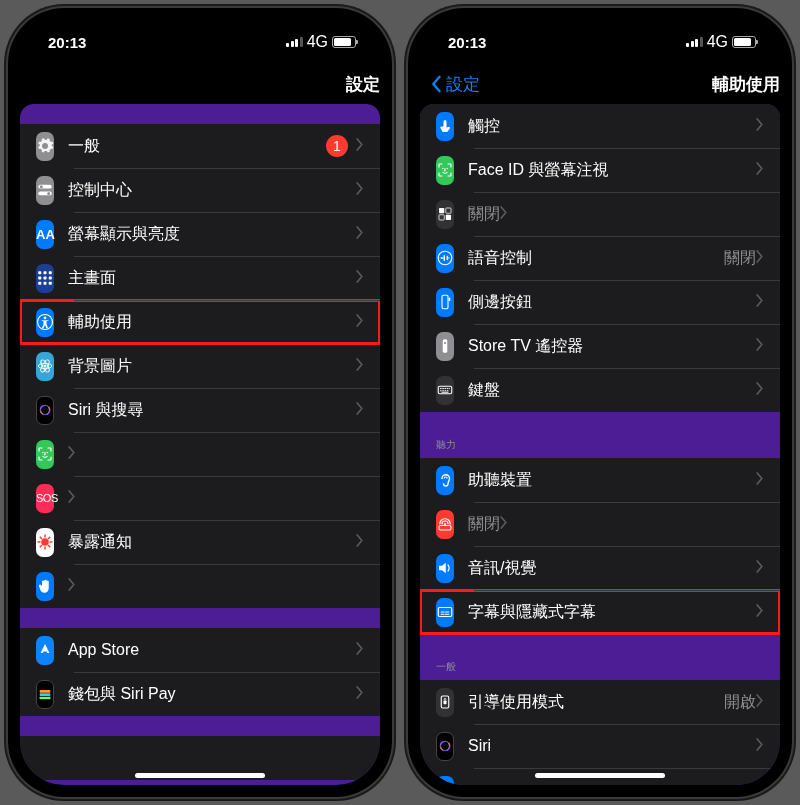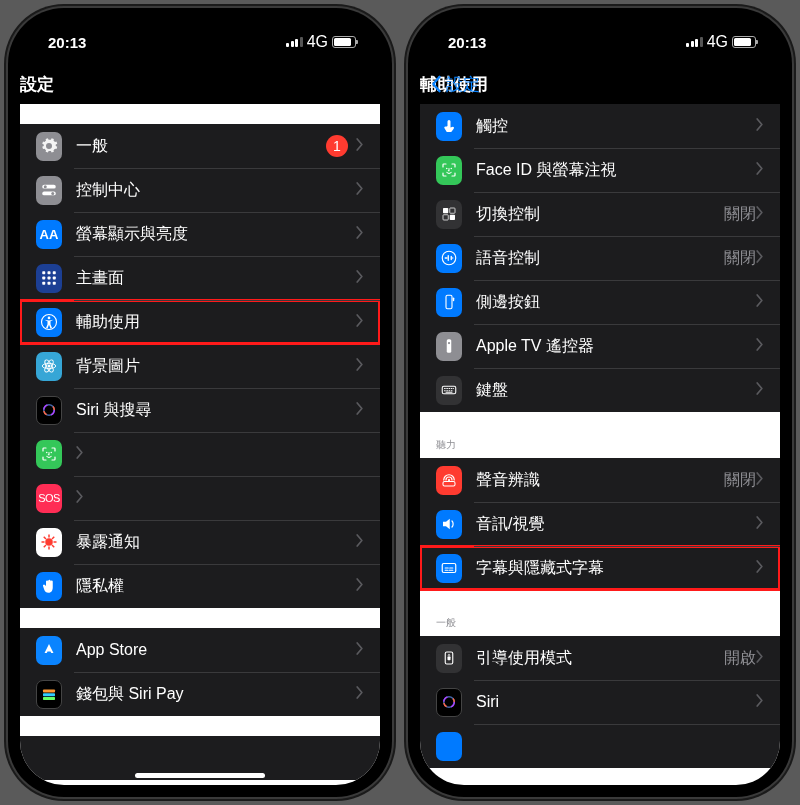--- a/index.html
+++ b/index.html
@@ -22,41 +22,41 @@
     padding:0 24px 0 28px; color:#fff; font-size:15px; font-weight:600;
   }
   .status-right { display:flex; align-items:center; gap:4px; font-size:16px; font-weight:500;}
   .signal { display:inline-flex; align-items:flex-end; gap:1.5px; }
   .signal i { width:3px; background:#fff; border-radius:1px; }
   .signal i:nth-child(1){height:4px}.signal i:nth-child(2){height:6px}.signal i:nth-child(3){height:8px}.signal i:nth-child(4){height:10px;background:#555}
   .batt { width:24px; height:12px; border:1px solid #aaa; border-radius:3px; position:relative; }
   .batt::after{content:"";position:absolute;right:-3px;top:3px;width:2px;height:4px;background:#aaa;border-radius:0 1px 1px 0;}
   .batt i{position:absolute;inset:1px;width:75%;background:#fff;border-radius:1.5px;}
   .nav-bar {
-    height:40px; display:flex; align-items:center; justify-content:flex-start; position:relative;
+    height:40px; display:flex; align-items:center; justify-content:flex-end; position:relative;
     color:#fff; font-size:17px; font-weight:600;
   }
   .nav-back { position:absolute; left:10px; display:flex; align-items:center; gap:4px; color:#0a84ff; font-size:17px; font-weight:400;}
   .nav-back svg { width:12px; height:18px; }
-  .content { flex:1; overflow:hidden; background:#ffffff; }
+  .content { flex:1; overflow:hidden; background:#4c1d95;border-radius:14px; }
   .group { margin-top:20px; }
   .group.tight{margin-top:0;}
   .group-header {
     color:#8e8e93; font-size:10px; padding:6px 16px 6px 16px; text-transform:none;
   }
   .row {
     display:flex; align-items:center; height:44px; padding:0 16px 0 16px;
     background:#1c1c1e; position:relative;
   }
   .row + .row::before {
     content:""; position:absolute; left:54px; right:0; top:0; height:0.5px; background:#3a3a3c;
   }
   .row .icon {
-    width:26px; height:29px; border-radius:7px; margin-right:14px; flex-shrink:0;
-    display:flex; align-items:center; justify-content:center; color:#fff; font-size:15px;
+    width:18px; height:29px; border-radius:7px; margin-right:14px; flex-shrink:0;
+    display:flex; align-items:center; color:#fff; font-size:15px;
   }
   .row .label { flex:1; color:#fff; font-size:16px; }
   .row .detail { color:#8e8e93; font-size:16px; }
   .row .chev { color:#5a5a5e; }
   .row .chev svg{width:8px;height:13px;}
   .badge {
     min-width:22px; height:22px; border-radius:11px; background:#ff3b30; color:#fff;
     display:flex; align-items:center; justify-content:center; font-size:14px; margin-right:8px;
   }
   .highlight { outline:3px solid #ff1a1a; outline-offset:-2px; position:relative; z-index:2;}
@@ -230,21 +230,20 @@
             <span class="chev"><svg viewBox="0 0 8 14">
                 <path d="M1 1l5 6-5 6" stroke="currentColor" stroke-width="1.8" fill="none" stroke-linecap="round" stroke-linejoin="round"></path>
               </svg></span>
           </div>
           <div class="row">
             <span class="icon bg-blue">
               <svg viewBox="0 0 24 24">
                 <path d="M8 12V6a1.5 1.5 0 013 0v5V5a1.5 1.5 0 013 0v6V6a1.5 1.5 0 013 0v8c0 4-2 7-5.5 7S6 19 5 15l-1-3a1.5 1.5 0 012.5-1.5z" fill="#fff"></path>
               </svg>
             </span>
-            <span class="label">隱私權</span>
             <span class="chev"><svg viewBox="0 0 8 14">
                 <path d="M1 1l5 6-5 6" stroke="currentColor" stroke-width="1.8" fill="none" stroke-linecap="round" stroke-linejoin="round"></path>
               </svg></span>
           </div>
         </div>
         <div class="group">
           <div class="row">
             <span class="icon bg-blue2">
               <svg viewBox="0 0 24 24">
                 <path d="M12 4l-6 12h3l1-2h4l1 2h3zM11 11h2l-1-2z" fill="#fff"></path>
@@ -334,21 +333,20 @@
           </div>
           <div class="row">
             <span class="icon bg-dg">
               <svg viewBox="0 0 24 24">
                 <rect x="4" y="4" width="7" height="7" rx="1" fill="#fff"></rect>
                 <rect x="13" y="4" width="7" height="7" rx="1" fill="none" stroke="#fff"></rect>
                 <rect x="4" y="13" width="7" height="7" rx="1" fill="none" stroke="#fff"></rect>
                 <rect x="13" y="13" width="7" height="7" rx="1" fill="#fff"></rect>
               </svg>
             </span>
-            <span class="label">切換控制</span>
             <span class="detail">關閉</span>
             <span class="chev"><svg viewBox="0 0 8 14">
                 <path d="M1 1l5 6-5 6" stroke="currentColor" stroke-width="1.8" fill="none" stroke-linecap="round" stroke-linejoin="round"></path>
               </svg></span>
           </div>
           <div class="row">
             <span class="icon bg-blue">
               <svg viewBox="0 0 24 24">
                 <circle cx="12" cy="12" r="9" fill="none" stroke="#fff" stroke-width="1.5"></circle>
                 <path d="M7 12h2M11 9v6M15 10v4M17 12h0" stroke="#fff" stroke-width="1.8" stroke-linecap="round"></path>
@@ -372,49 +370,60 @@
                 <path d="M1 1l5 6-5 6" stroke="currentColor" stroke-width="1.8" fill="none" stroke-linecap="round" stroke-linejoin="round"></path>
               </svg></span>
           </div>
           <div class="row">
             <span class="icon bg-gray">
               <svg viewBox="0 0 24 24">
                 <rect x="9" y="3" width="6" height="18" rx="2" fill="#fff"></rect>
                 <circle cx="12" cy="8" r="1.5" fill="#8e8e93"></circle>
               </svg>
             </span>
-            <span class="label">Apple TV 遙控器</span>
+            <span class="label">Store TV 遙控器</span>
             <span class="chev"><svg viewBox="0 0 8 14">
                 <path d="M1 1l5 6-5 6" stroke="currentColor" stroke-width="1.8" fill="none" stroke-linecap="round" stroke-linejoin="round"></path>
               </svg></span>
           </div>
           <div class="row">
             <span class="icon bg-dg">
               <svg viewBox="0 0 24 24">
                 <rect x="3" y="7" width="18" height="10" rx="2" fill="none" stroke="#fff" stroke-width="1.4"></rect>
                 <path d="M6 10h1M9 10h1M12 10h1M15 10h1M18 10h0M6 13h1M9 13h1M12 13h1M15 13h1M8 15h8" stroke="#fff" stroke-width="1.3" stroke-linecap="round"></path>
               </svg>
             </span>
             <span class="label">鍵盤</span>
             <span class="chev"><svg viewBox="0 0 8 14">
                 <path d="M1 1l5 6-5 6" stroke="currentColor" stroke-width="1.8" fill="none" stroke-linecap="round" stroke-linejoin="round"></path>
               </svg></span>
           </div>
         </div>
         <div class="group">
           <div class="group-header">聽力</div>
+          <div class="row">
+            <span class="icon bg-blue">
+              <svg viewBox="0 0 24 24">
+                <path d="M8 10a5 5 0 0110 0c0 3-2 4-2 7a3 3 0 01-6 0" fill="none" stroke="#fff" stroke-width="1.8" stroke-linecap="round"></path>
+                <path d="M11 10a2 2 0 014 0" fill="none" stroke="#fff" stroke-width="1.5"></path>
+              </svg>
+            </span>
+            <span class="label">助聽裝置</span>
+            <span class="chev"><svg viewBox="0 0 8 14">
+                <path d="M1 1l5 6-5 6" stroke="currentColor" stroke-width="1.8" fill="none" stroke-linecap="round" stroke-linejoin="round"></path>
+              </svg></span>
+          </div>
           <div class="row">
             <span class="icon bg-red">
               <svg viewBox="0 0 24 24">
                 <path d="M5 12a7 7 0 0114 0M8 12a4 4 0 018 0" fill="none" stroke="#fff" stroke-width="1.6" stroke-linecap="round"></path>
                 <circle cx="12" cy="12" r="1.5" fill="#fff"></circle>
                 <rect x="4" y="14" width="16" height="6" rx="2" fill="none" stroke="#fff" stroke-width="1.4"></rect>
               </svg>
             </span>
-            <span class="label">聲音辨識</span>
             <span class="detail">關閉</span>
             <span class="chev"><svg viewBox="0 0 8 14">
                 <path d="M1 1l5 6-5 6" stroke="currentColor" stroke-width="1.8" fill="none" stroke-linecap="round" stroke-linejoin="round"></path>
               </svg></span>
           </div>
           <div class="row">
             <span class="icon bg-blue">
               <svg viewBox="0 0 24 24">
                 <path d="M4 9v6h4l5 4V5L8 9z" fill="#fff"></path>
                 <path d="M16 8c2 2 2 6 0 8" stroke="#fff" stroke-width="1.6" fill="none" stroke-linecap="round"></path>

